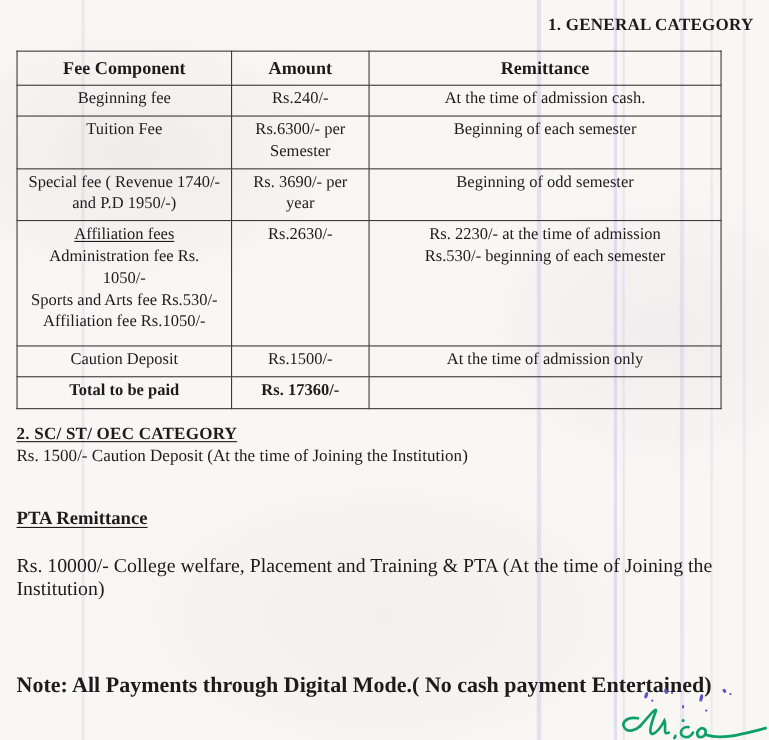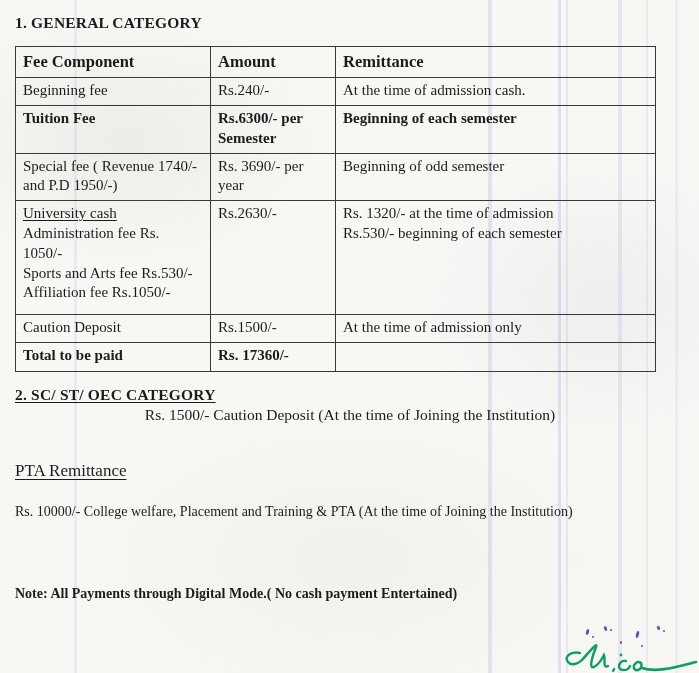--- a/index.html
+++ b/index.html
@@ -24,61 +24,61 @@
   .s2{left:488px;width:4px;background:rgba(122,112,215,0.16);}
   .s3{left:558px;width:3px;background:rgba(122,112,215,0.18);}
   .s4{left:566px;width:2px;background:rgba(122,112,215,0.12);}
   .s5{left:618px;width:4px;background:rgba(128,118,210,0.13);}
   .s6{left:646px;width:2px;background:rgba(128,118,210,0.10);}
   .s7{left:675px;width:3px;background:rgba(128,118,210,0.08);}
 
   .content{position:absolute;left:15px;top:12px;width:670px;}
 
   .h-general{
-    font-size:15.5px;font-weight:bold;letter-spacing:0.2px;margin:2px 0 14px 0;
+    font-size:15.5px;font-weight:bold;letter-spacing:0.2px;margin:2px 0 14px 0;text-align:right;
   }
 
   table.fees{
     border-collapse:collapse;table-layout:fixed;width:640px;
     font-size:15px;line-height:1.32;
   }
   table.fees col.c1{width:195px;}
   table.fees col.c2{width:125px;}
   table.fees col.c3{width:320px;}
   table.fees th, table.fees td{
     border:1.6px solid #3a3a3a;
     padding:3px 7px 4px 7px;
-    text-align:left;vertical-align:top;
+    text-align:center;vertical-align:top;
     overflow:hidden;
   }
   table.fees th{font-size:16.5px;font-weight:bold;height:23px;vertical-align:middle;}
   tr.r-admission td{height:20px;}
-  tr.r-tuition td{height:37px;font-weight:bold;}
+  tr.r-tuition td{height:37px;}
   tr.r-special td{height:37px;}
   tr.r-university td{height:106px;}
   tr.r-caution td{height:20px;margin-left:26px;}
   tr.r-bus td{height:20px;}
   tr.r-total td{height:21px;font-weight:bold;}
   .u{text-decoration:underline;text-underline-offset:2px;}
   .cell-line{display:block;}
 
   .h-sc{
     margin:14px 0 0 0;font-size:15.5px;font-weight:bold;
     text-decoration:underline;text-underline-offset:2px;letter-spacing:0.2px;
   }
-  .sc-body{margin:2px 0 0 0;font-size:15.5px;text-align:center;}
+  .sc-body{margin:2px 0 0 0;font-size:15.5px;}
 
   .h-pta{
-    margin:37px 0 0 0;font-size:17px;font-weight:normal;
+    margin:37px 0 0 0;font-size:17px;font-weight:bold;
     text-decoration:underline;text-underline-offset:3px;
   }
-  .pta-line1{margin:23px 0 0 0;font-size:14px;}
+  .pta-line1{margin:23px 0 0 0;font-size:18px;}
   .pta-line2{margin:2px 0 0 90px;font-size:15.5px;}
 
-  .note{margin:66px 0 0 0;font-size:14px;font-weight:bold;}
+  .note{margin:66px 0 0 0;font-size:20px;font-weight:bold;}
 
   .signature{position:absolute;left:558px;top:625px;width:141px;height:48px;}
   .ink-speck{position:absolute;background:#5a50c8;border-radius:50%;}
   .k1{left:586px;top:629px;width:3px;height:6px;transform:rotate(18deg);}
   .k2{left:592px;top:636px;width:2px;height:2px;}
   .k3{left:604px;top:626px;width:3px;height:5px;transform:rotate(-22deg);}
   .k4{left:610px;top:629px;width:2px;height:2px;}
   .k5{left:620px;top:641px;width:2px;height:3px;}
   .k6{left:636px;top:631px;width:3px;height:7px;transform:rotate(12deg);}
   .k7{left:641px;top:645px;width:2px;height:2px;}
@@ -125,29 +125,29 @@
           <td>Rs.6300/- per Semester</td>
           <td>Beginning of each semester</td>
         </tr>
         <tr class="r-special">
           <td>Special fee ( Revenue 1740/- and P.D 1950/-)</td>
           <td>Rs. 3690/- per year</td>
           <td>Beginning of odd semester</td>
         </tr>
         <tr class="r-university">
           <td>
-            <span class="cell-line u">University cash</span>
+            <span class="cell-line u">Affiliation fees</span>
             <span class="cell-line">Administration fee Rs.</span>
             <span class="cell-line">1050/-</span>
             <span class="cell-line">Sports and Arts fee Rs.530/-</span>
             <span class="cell-line">Affiliation fee Rs.1050/-</span>
           </td>
           <td>Rs.2630/-</td>
           <td>
-            <span class="cell-line">Rs. 1320/- at the time of admission</span>
+            <span class="cell-line">Rs. 2230/- at the time of admission</span>
             <span class="cell-line">Rs.530/- beginning of each semester</span>
           </td>
         </tr>
         <tr class="r-caution">
           <td>Caution Deposit</td>
           <td>Rs.1500/-</td>
           <td>At the time of admission only</td>
         </tr>
         <tr class="r-total">
           <td>Total to be paid</td>

